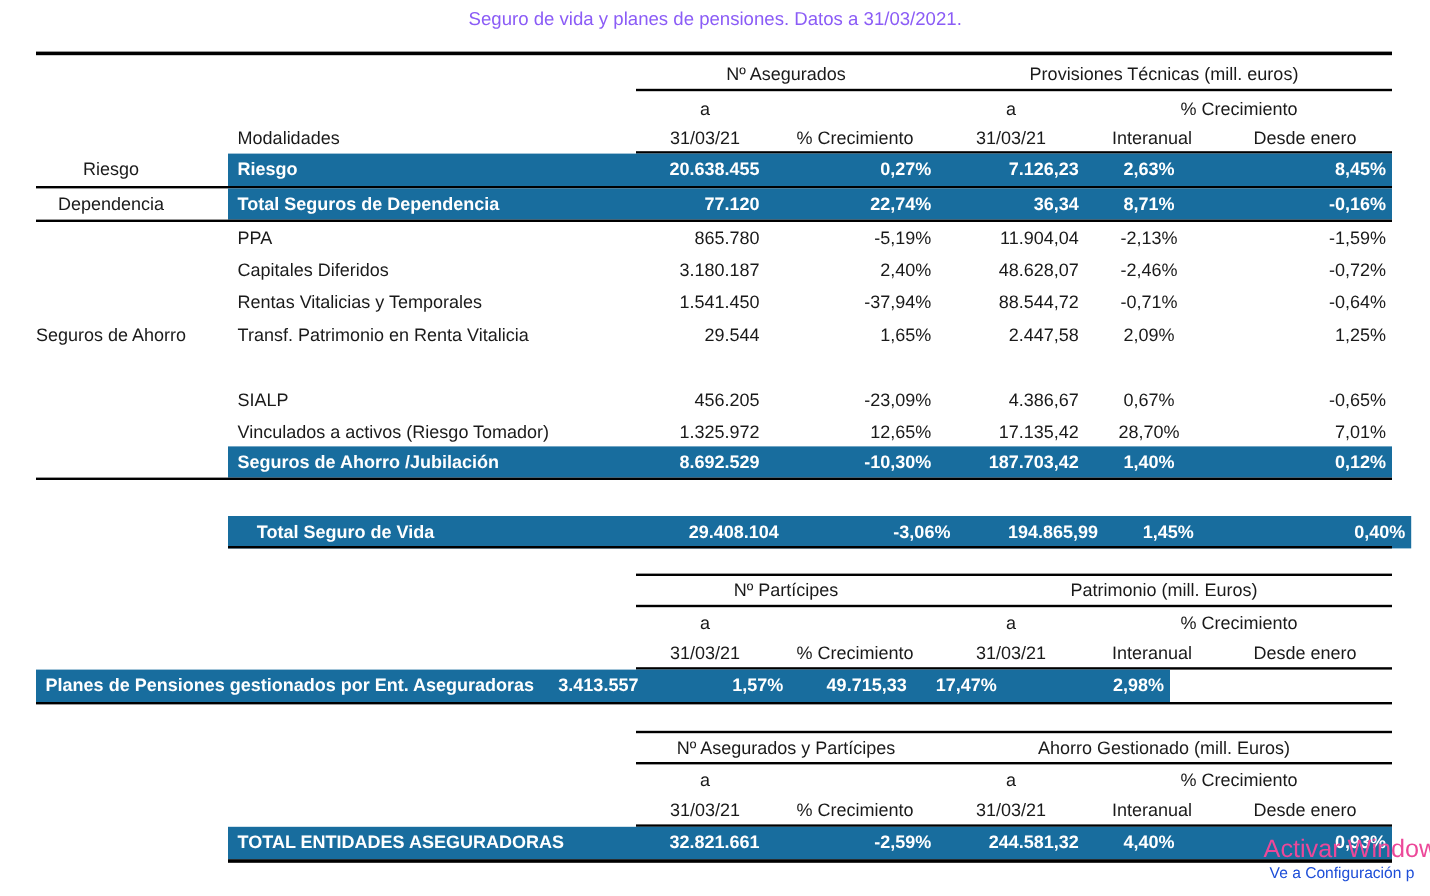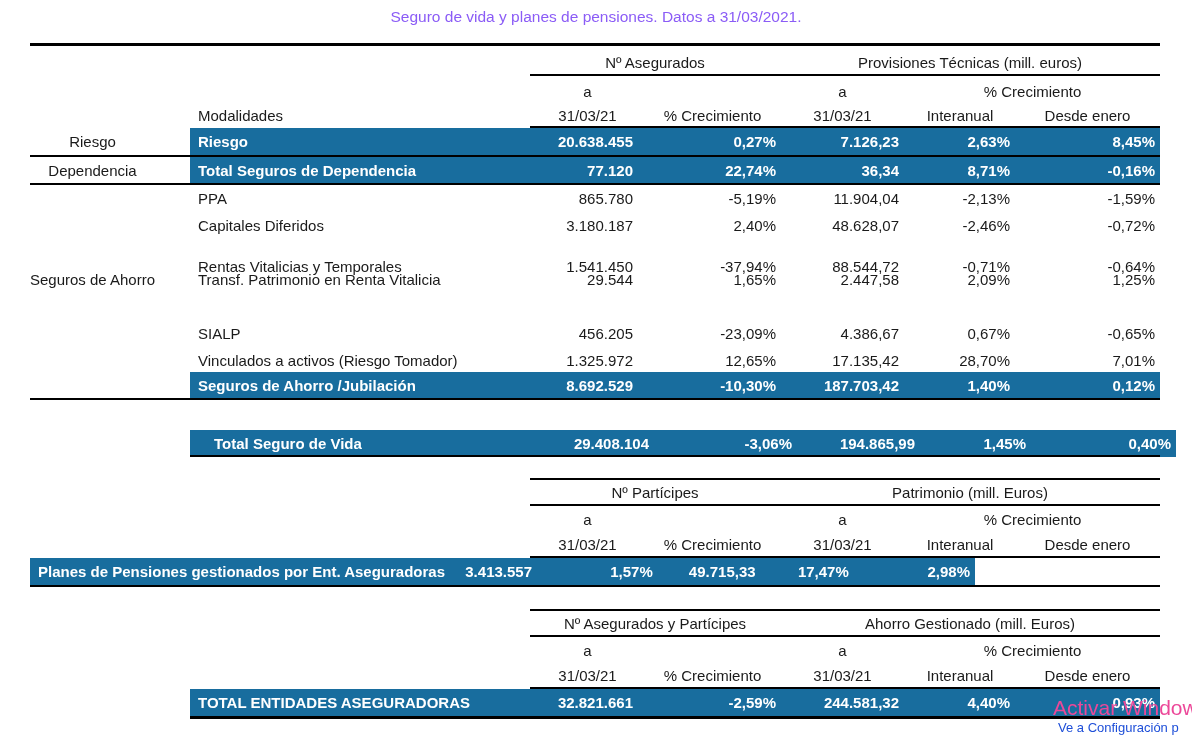--- a/index.html
+++ b/index.html
@@ -23,21 +23,21 @@
     position:absolute;left:190px;width:970px;height:27px;
     display:flex;align-items:center;font-size:15px;
   }
   .trow.wide{left:30px;width:945px;}
   .cell{box-sizing:border-box;white-space:nowrap;overflow:hidden;}
   .mod{width:340px;padding-left:8px;text-align:left;}
   .trow.wide .mod{width:500px;}
   .v1{width:115px;text-align:right;padding-right:12px;}
   .v2{width:135px;text-align:right;padding-right:4px;}
   .v3{width:125px;text-align:right;padding-right:6px;}
-  .v4{width:110px;text-align:right;padding-right:5px;}
+  .v4{width:110px;text-align:center;padding-right:5px;}
   .v5{width:145px;text-align:right;padding-right:5px;}
   .blue{background:#186d9e;color:#ffffff;font-weight:bold;}
   
   .hrow{
     position:absolute;left:530px;width:630px;
     display:flex;align-items:center;font-size:15px;
   }
   .g1{width:250px;text-align:center;}
   .g2{width:380px;text-align:center;}
   .hc1{width:115px;text-align:center;}
@@ -122,21 +122,21 @@
     <div class="cell v5">-1,59%</div>
   </div>
   <div class="trow" style="top:212px;height:27px;">
     <div class="cell mod">Capitales Diferidos</div>
     <div class="cell v1">3.180.187</div>
     <div class="cell v2">2,40%</div>
     <div class="cell v3">48.628,07</div>
     <div class="cell v4">-2,46%</div>
     <div class="cell v5">-0,72%</div>
   </div>
-  <div class="trow" style="top:253px;height:27px;">
+  <div class="trow" style="top:239px;height:27px;">
     <div class="cell mod">Rentas Vitalicias y Temporales</div>
     <div class="cell v1">1.541.450</div>
     <div class="cell v2">-37,94%</div>
     <div class="cell v3">88.544,72</div>
     <div class="cell v4">-0,71%</div>
     <div class="cell v5">-0,64%</div>
   </div>
   <div class="trow" style="top:266px;height:27px;">
     <div class="cell mod">Transf. Patrimonio en Renta Vitalicia</div>
     <div class="cell v1">29.544</div>

